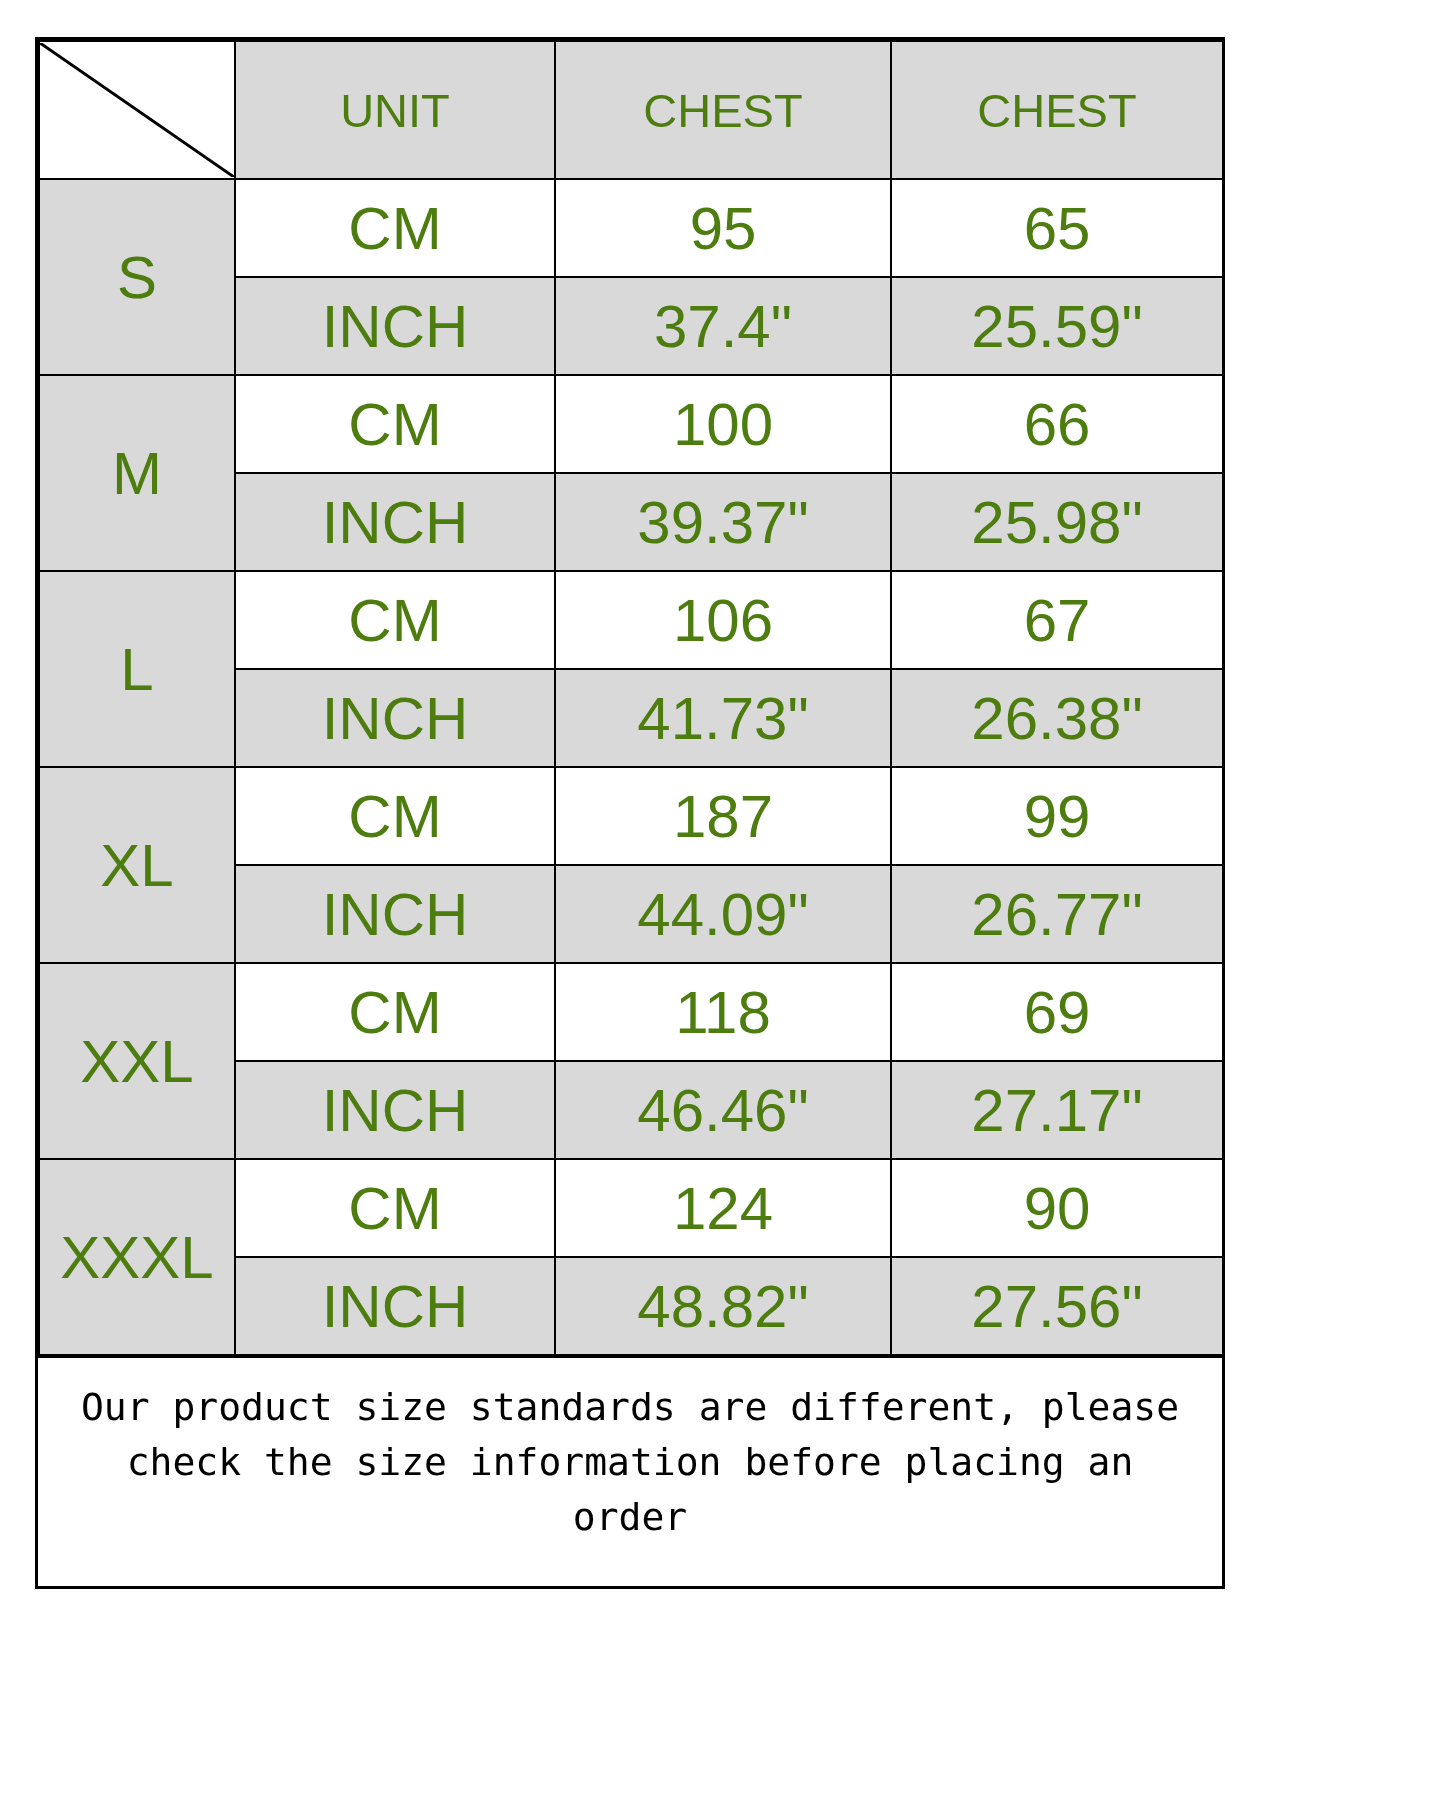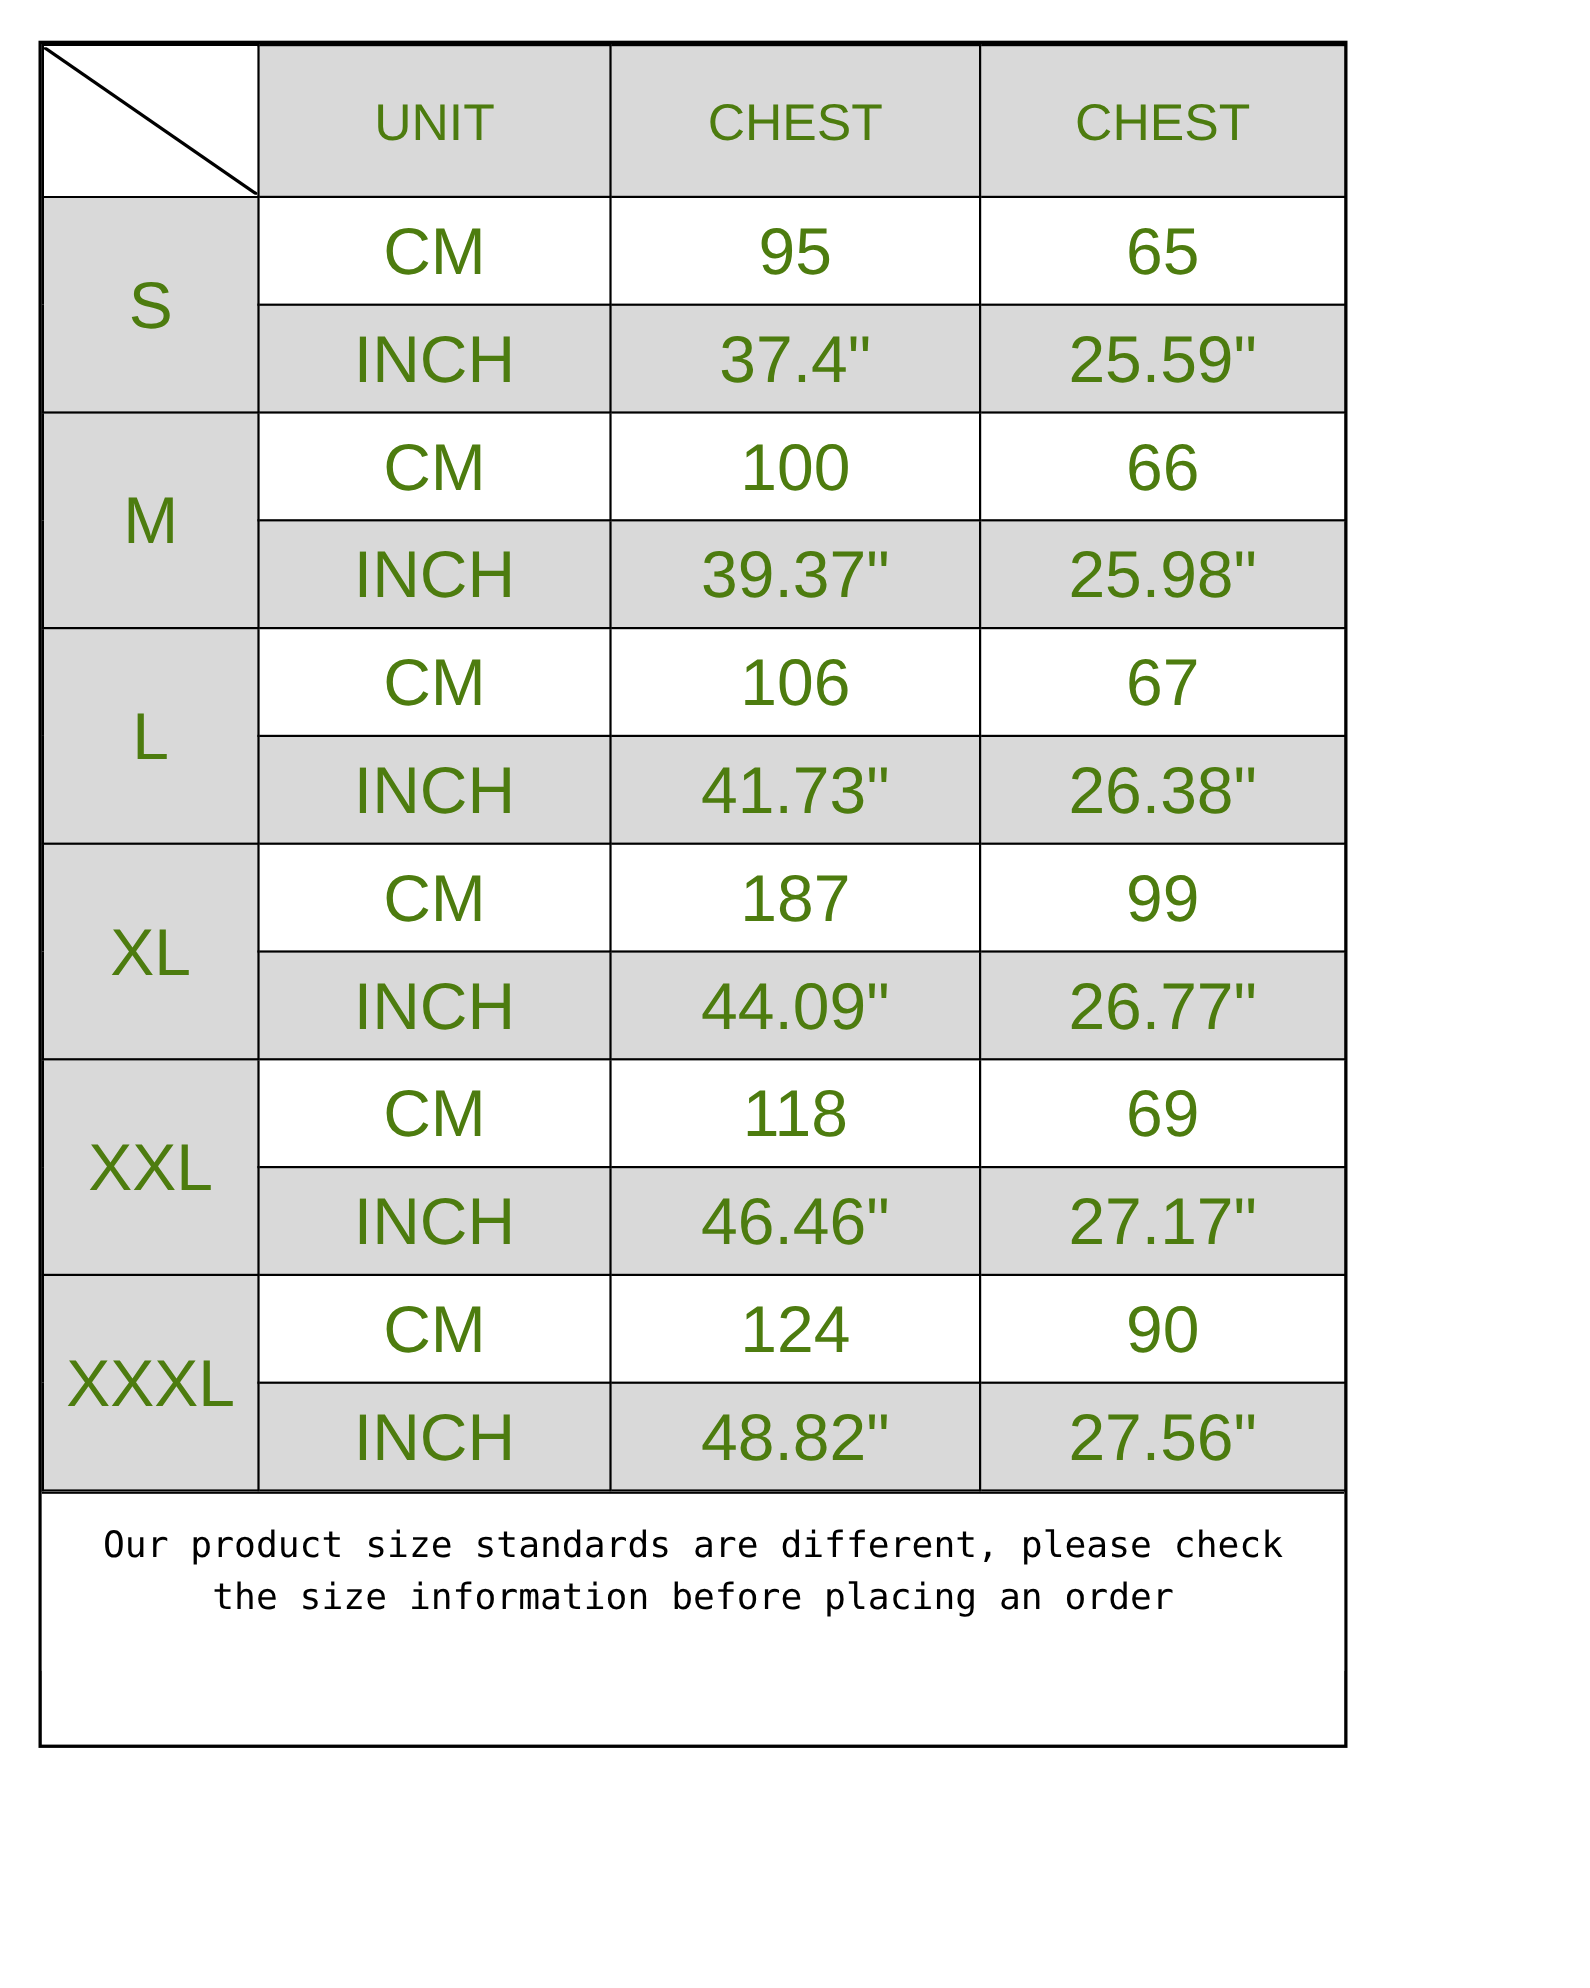--- a/index.html
+++ b/index.html
@@ -93,21 +93,21 @@
   }
   .row-inch td.unit-cell,
   .row-inch td.val-cell {
     background: #d9d9d9;
   }
   .note {
     border-top: 0;
     padding: 22px 30px 30px 30px;
     text-align: center;
     font-family: "DejaVu Sans Mono", "Liberation Mono", monospace;
-    font-size: 33px;
+    font-size: 38px;
     line-height: 1.45;
     color: #000000;
     letter-spacing: 0px;
   }
   .note-wrap {
     border-top: 2px solid #000000;
     background: #ffffff;
     height: 163px;
     box-sizing: border-box;
     display: flex;

